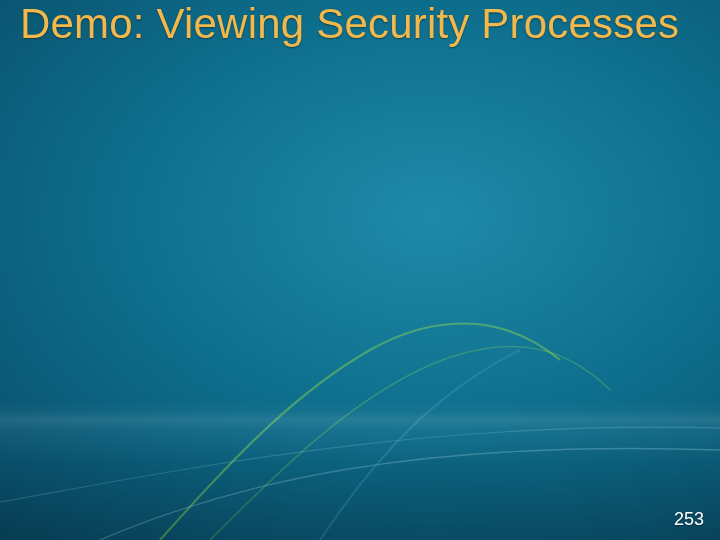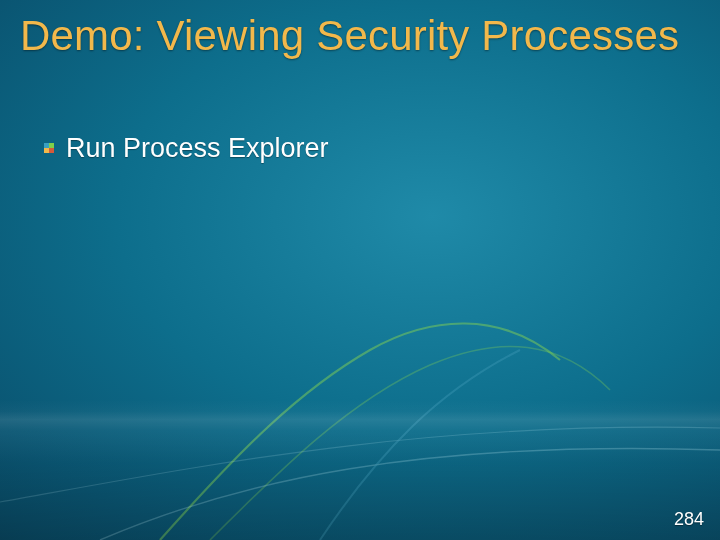--- a/index.html
+++ b/index.html
@@ -29,21 +29,21 @@
       rgba(255,255,255,0) 0%,
       rgba(180,210,220,0.04) 8%,
       rgba(255,255,255,0.10) 14%,
       rgba(255,255,255,0.04) 22%,
       rgba(0,0,0,0.05) 45%,
       rgba(0,0,0,0.18) 100%);
   }
   .title {
     position: absolute;
     left: 20px;
-    top: 12px;
+    top: 0;
     right: 30px;
     color: #f2b84b;
     font-size: 42px;
     line-height: 1.12;
     font-weight: 400;
     letter-spacing: 0.2px;
     text-shadow: 0 1px 2px rgba(0,0,0,0.4);
   }
   .content {
     position: absolute;
@@ -94,36 +94,27 @@
   }
 </style>
 </head>
 <body>
 
 <div class="slide">
 
   <div class="title">Demo: Viewing Security Processes</div>
 
   <div class="content">
-    <div class="bullet-item">
-      <span class="bullet-mark">
-        <span class="sq a"></span>
-          <span class="sq b"></span>
-          <span class="sq c"></span>
-          <span class="sq d"></span>
-      </span>
-      <span>Run Process Explorer</span>
-    </div>
   </div>
 
   <svg class="curves" viewBox="0 0 720 300" preserveAspectRatio="none">
     <path d="M 160 300 C 240 210, 300 150, 370 110 C 430 76, 500 70, 560 120" stroke="rgba(120,200,90,0.55)" stroke-width="2.2" fill="none"></path>
     <path d="M 210 300 C 280 230, 350 160, 430 125 C 500 95, 560 100, 610 150" stroke="rgba(120,200,90,0.35)" stroke-width="1.6" fill="none"></path>
     <path d="M 100 300 C 240 240, 420 200, 720 210" stroke="rgba(180,230,240,0.28)" stroke-width="1.4" fill="none"></path>
     <path d="M 0 262 C 180 230, 420 180, 720 188" stroke="rgba(180,230,240,0.20)" stroke-width="1.2" fill="none"></path>
     <path d="M 320 300 C 380 210, 440 150, 520 110" stroke="rgba(60,150,180,0.45)" stroke-width="2" fill="none"></path>
   </svg>
 
   <div class="floor"></div>
 
-  <div class="page-number">284</div>
+  <div class="page-number">253</div>
 
 </div>
 
 </body></html>

